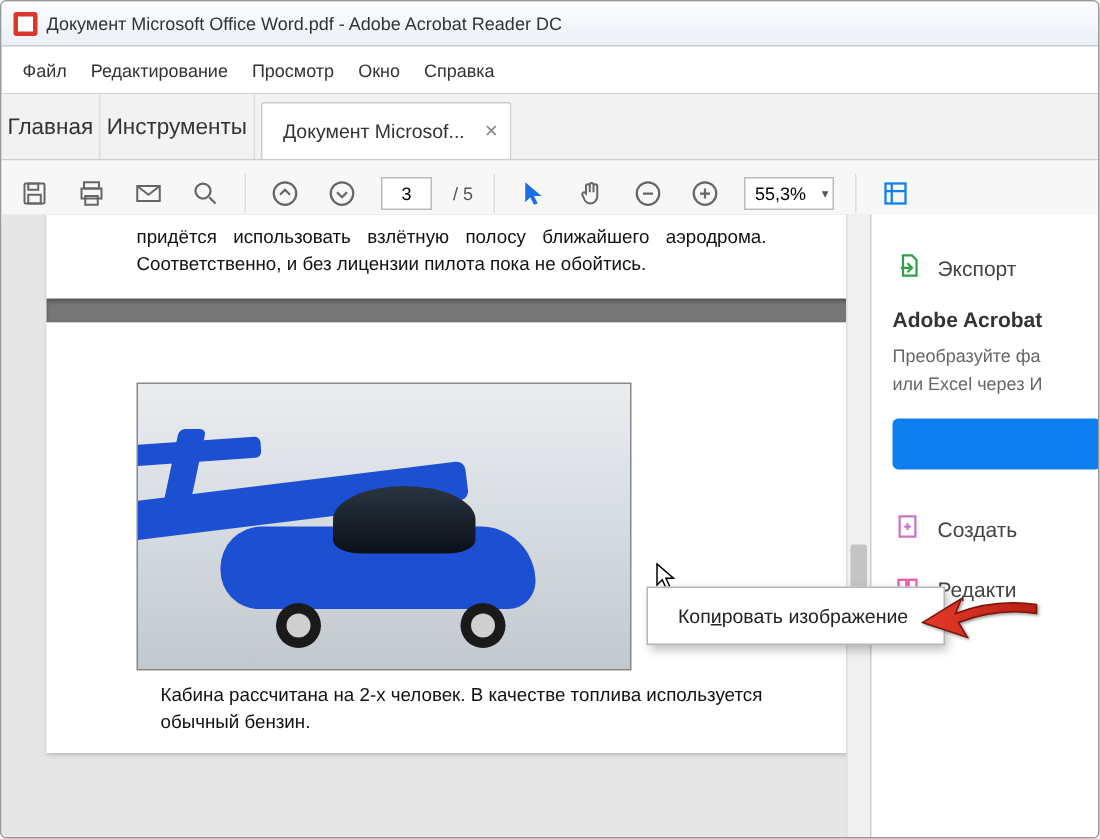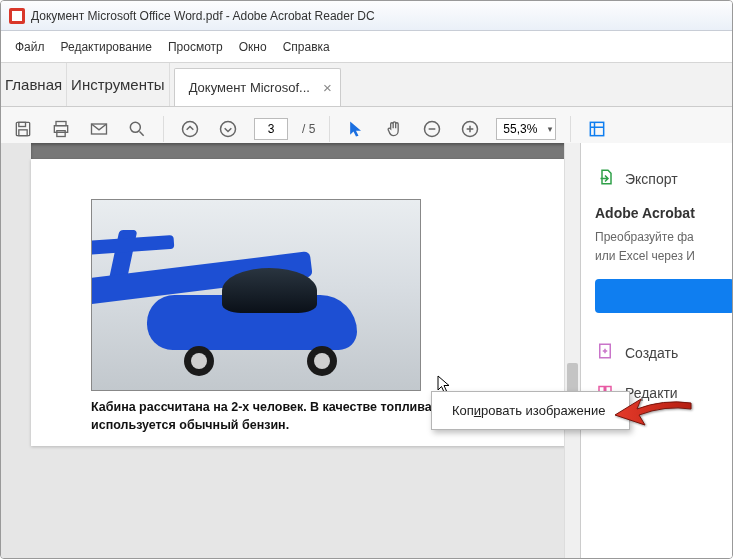--- a/index.html
+++ b/index.html
@@ -28,21 +28,21 @@
 .page2 { background: #fff; margin: 0 auto; width: 540px; padding: 40px 60px 12px 60px; font-size: 12.5px; color: #111; font-family: Georgia, 'Times New Roman', serif; box-shadow: 0 1px 3px rgba(0,0,0,.2); }
 .photo { width: 330px; height: 192px; background: linear-gradient(#e9edf0 0%, #d8dde2 45%, #c2c8cd 100%); position: relative; overflow:hidden; border:1px solid #888;}
 .plane-body{position:absolute; left:55px; top:95px; width:210px; height:55px; background:#1d4fd3; border-radius:30px 40px 20px 28px; }
 .plane-cockpit{position:absolute; left:130px; top:68px; width:95px; height:45px; background:linear-gradient(#2a3540,#0a1018); border-radius:50% 50% 20% 20%;}
 .plane-wing{position:absolute; left:-10px; top:65px; width:230px; height:26px; background:#1d4fd3; transform:rotate(-7deg); border-radius:6px;}
 .plane-tail{position:absolute; left:20px; top:30px; width:18px; height:70px; background:#1d4fd3; transform:skewX(-12deg); border-radius:4px;}
 .plane-tailwing{position:absolute; left:-8px; top:38px; width:90px; height:14px; background:#1d4fd3; transform:rotate(-4deg); border-radius:4px;}
 .wheel{position:absolute; width:30px; height:30px; background:#1a1a1a; border-radius:50%; bottom:14px;}
 .wheel.w1{left:92px;} .wheel.w2{left:215px;}
 .wheel::after{content:'';position:absolute;inset:7px;border-radius:50%;background:#cfcfcf;}
-.caption { font-weight: bold; font-size: 12.5px; margin-top: 8px; line-height:1.4; }
+.caption { font-weight: normal; font-size: 12.5px; margin-top: 8px; line-height:1.4;margin-left:16px; }
 .scroll { position: absolute; right: 0; top: 0; bottom: 0; width: 16px; background: #f0f0f0; border-left: 1px solid #ddd; }
 .scroll-thumb { position: absolute; left: 2px; right: 2px; top: 220px; height: 42px; background: #c4c4c4; border-radius: 2px; }
 .sidepanel { width: 152px; background: #fff; border-left: 1px solid #ccc; padding: 14px 0 0 14px; position:relative; }
 .sideitem { display: flex; align-items: flex-end; gap: 10px; font-size: 14px; color: #444; padding: 10px 0; }
 .sideicon { width: 20px; height: 20px; display:flex; align-items:center; justify-content:center;}
 .sideicon svg{width:18px;height:18px;}
 .sidehdr { font-weight: bold; font-size: 14px; color: #333; margin-top: 8px; }
 .sidedesc { font-size: 12px; color: #666; margin-top: 8px; line-height: 1.4; }
 .bluebtn { background: #0f7ef0; height: 34px; border-radius: 4px; margin-top: 14px; margin-right:-2px; }
 .ctxmenu { position: absolute; left: 430px; top: 390px; background: #fff; border: 1px solid #b5b5b5; box-shadow: 2px 3px 6px rgba(0,0,0,.25); font-size: 13px; color: #222; padding: 6px 2px; z-index: 50; }
@@ -150,20 +150,23 @@
   <div class="tbtn" style="color:#0f7ef0">
       <svg viewBox="0 0 24 24" fill="none" stroke="#0f7ef0" stroke-width="1.8">
         <rect x="4" y="4" width="16" height="16"></rect>
         <path d="M4 10h16 M9 4v16"></path>
       </svg>
     </div>
 </div>
 
 <div class="content">
   <div class="docarea">
+    <div class="page1">
+      <div>придётся использовать взлётную полосу ближайшего аэродрома. Соответственно, и без лицензии пилота пока не обойтись.</div>
+    </div>
     <div class="gap"></div>
     <div class="page2">
       <div class="photo">
         <div class="plane-tail"></div>
         <div class="plane-tailwing"></div>
         <div class="plane-wing"></div>
         <div class="plane-body"></div>
         <div class="plane-cockpit"></div>
         <div class="wheel w1"></div>
         <div class="wheel w2"></div>

